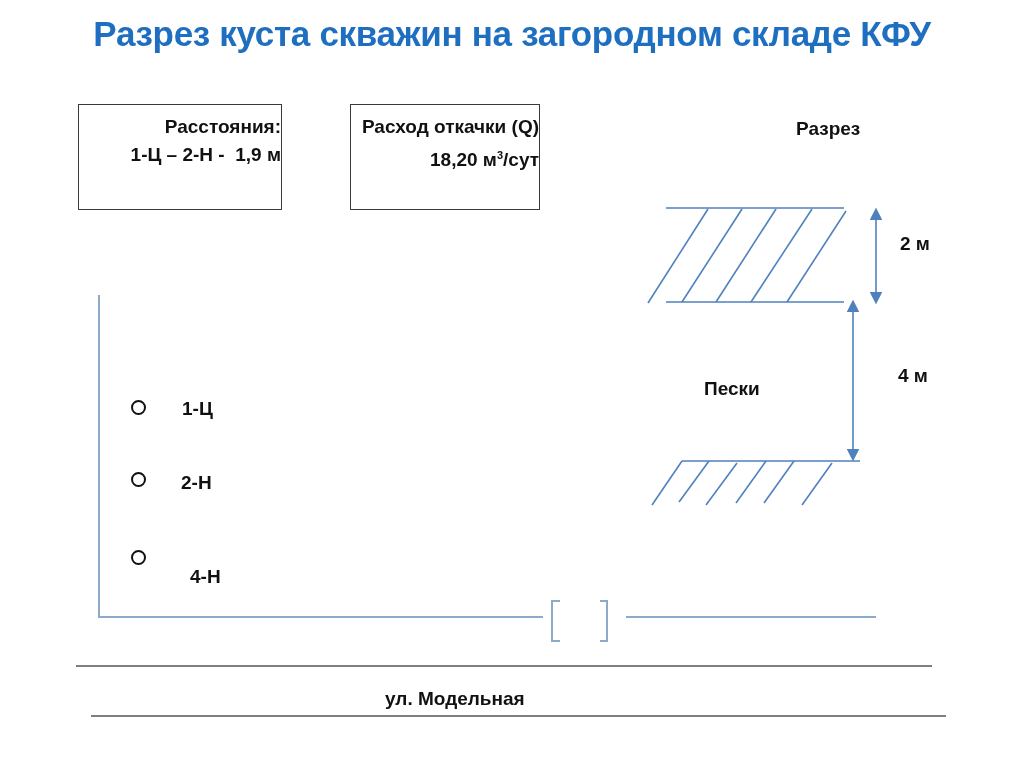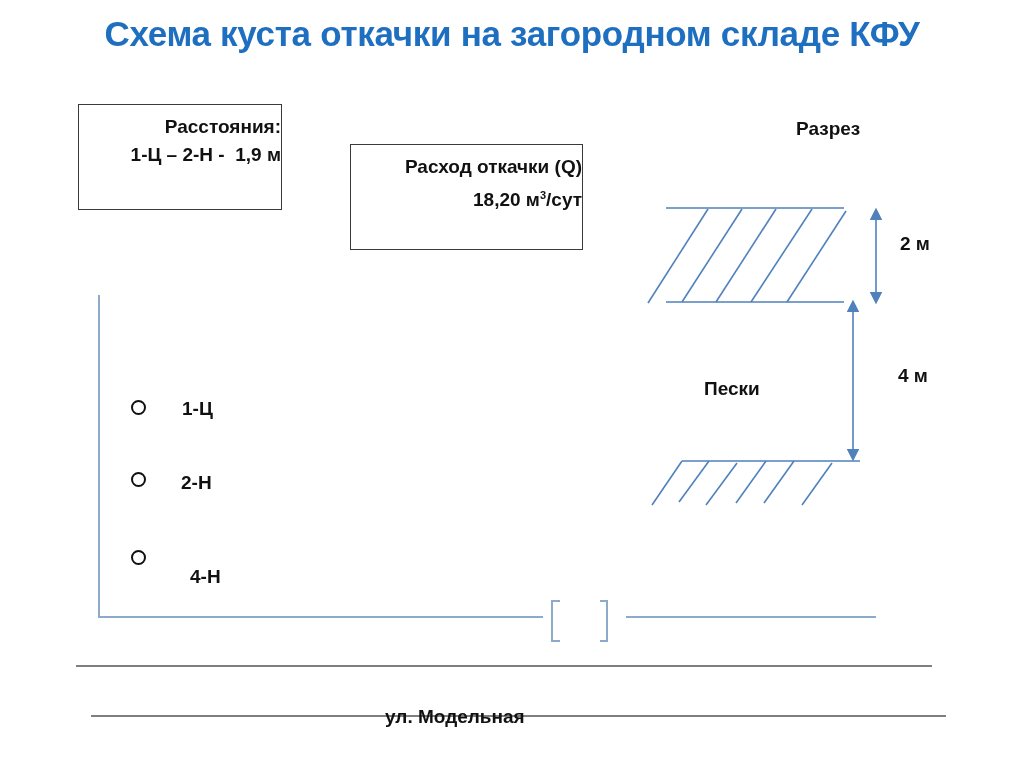--- a/index.html
+++ b/index.html
@@ -12,28 +12,28 @@
            text-align: right; font-weight: bold; font-size: 19px; color: #111;
            line-height: 28px; box-sizing: border-box; padding-top: 8px; }
     .label { position: absolute; font-weight: bold; font-size: 19px; color: #111; white-space: nowrap; }
     svg.diagram { position: absolute; left: 0; top: 0; }
     .well { position: absolute; width: 11px; height: 11px; border: 2.5px solid #111;
             border-radius: 50%; background: #fff; }
   </style>
 </head>
 <body>
 
-<div class="title">Схема куста откачки на загородном складе КФУ</div>
+<div class="title">Разрез куста скважин на загородном складе КФУ</div>
 
 <div class="box" style="left:78px; top:104px; width:204px; height:106px;">
   <div>Расстояния:</div>
   <div style="white-space:pre;">1-Ц – 2-Н -  1,9 м</div>
 </div>
 
-<div class="box" style="left:350px; top:104px; width:233px; height:106px;margin-top:40px;">
+<div class="box" style="left:350px; top:104px; width:190px; height:106px;">
   <div>Расход откачки (Q)</div>
   <div style="padding-left:8px;">
     <span>18,20 м</span><sup style="font-size:11px;">3</sup><span>/сут</span>
   </div>
 </div>
 
 <div class="label" style="left:796px; top:118px;">Разрез</div>
 <div class="label" style="left:900px; top:233px;">2 м</div>
 <div class="label" style="left:704px; top:378px;text-align:center;">Пески</div>
 <div class="label" style="left:898px; top:365px;">4 м</div>
@@ -85,13 +85,13 @@
   </g>
 </svg>
 
 <div class="well" style="left:131px; top:400px;"></div>
 <div class="label" style="left:182px; top:398px;">1-Ц</div>
 <div class="well" style="left:131px; top:472px;"></div>
 <div class="label" style="left:181px; top:472px;">2-Н</div>
 <div class="well" style="left:131px; top:550px;"></div>
 <div class="label" style="left:190px; top:548px;margin-top:18px;">4-Н</div>
 
-<div class="label" style="left:385px; top:706px;">ул. Модельная</div>
+<div class="label" style="left:385px; top:688px;">ул. Модельная</div>
 
 </body></html>

